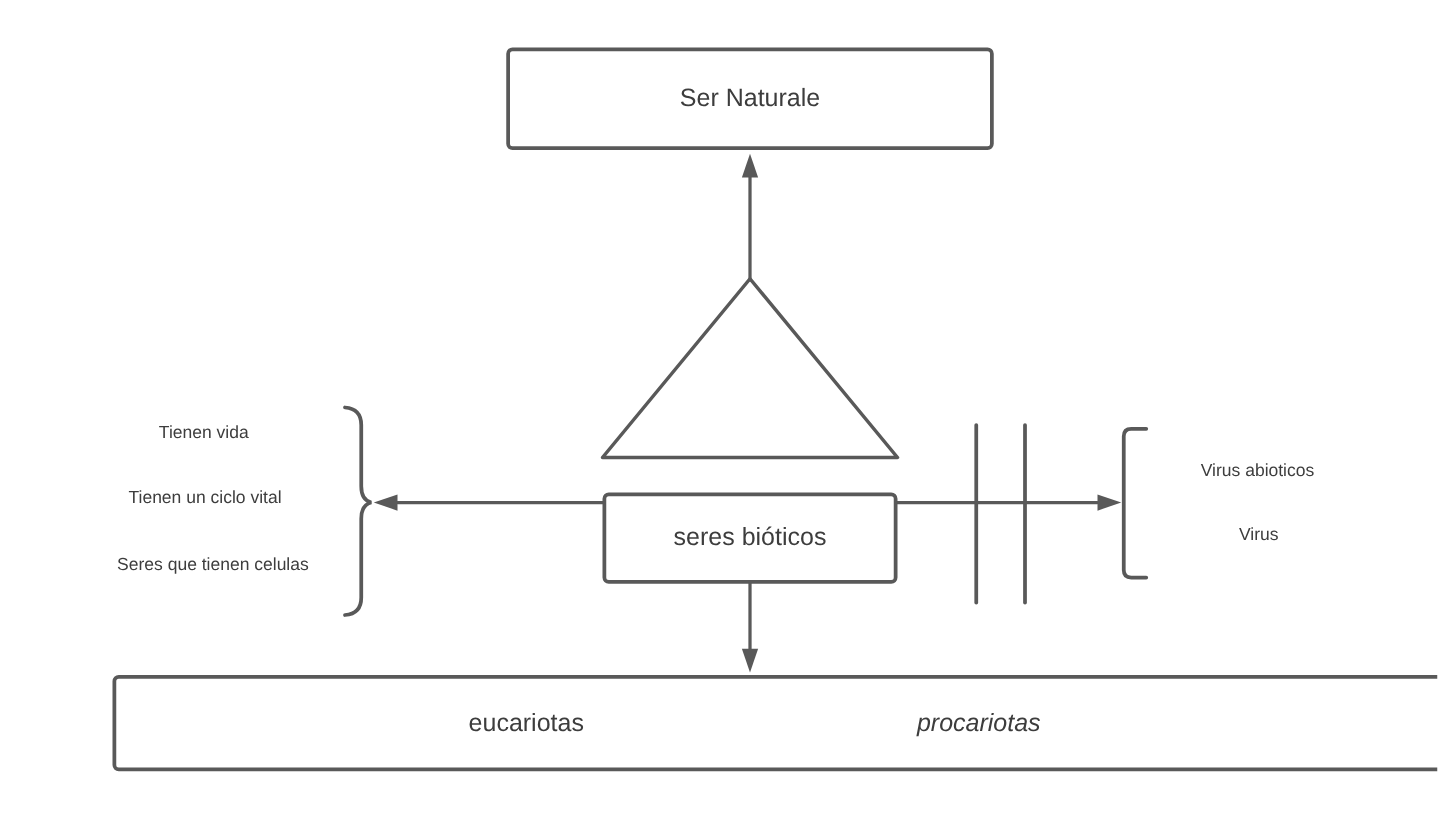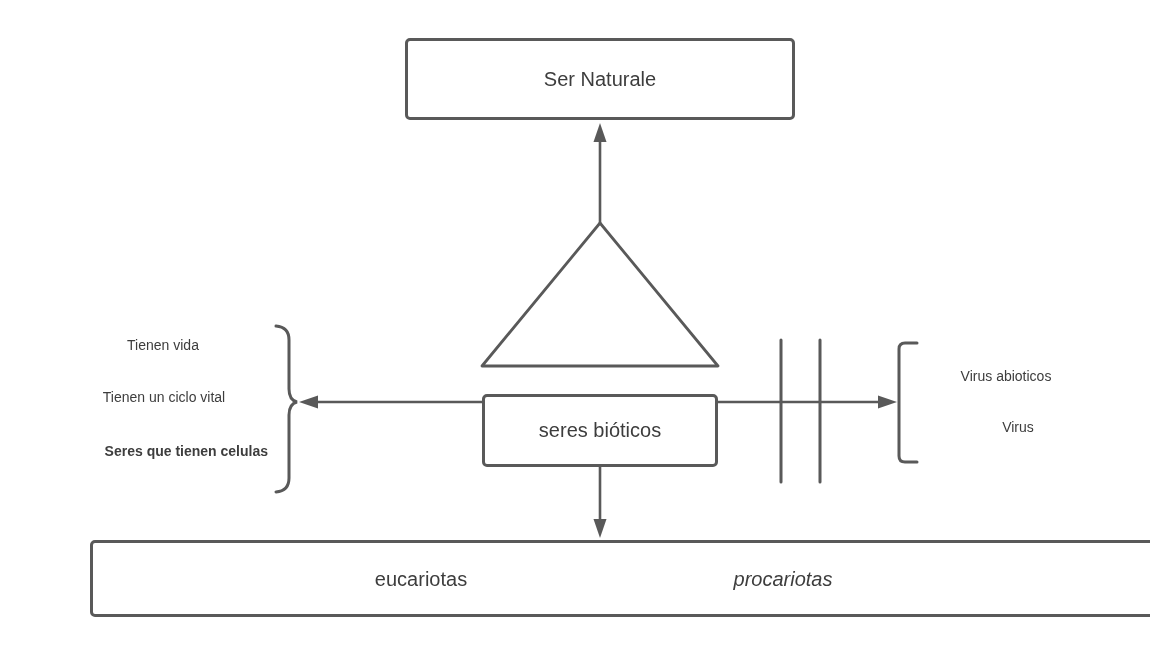--- a/index.html
+++ b/index.html
@@ -71,23 +71,23 @@
     font-size: 14px;
     line-height: 25px;
     color: var(--text);
     white-space: nowrap;
     transform: translateX(-50%);
     text-align: right;
   }
   .label-wrap { white-space: normal; width: 200px; }
   .lbl-tienen-vida  { left: 163px;  top: 333px; }
   .lbl-ciclo-vital  { left: 164px;  top: 385px; }
-  .lbl-celulas      { left: 168px;  top: 439px; font-weight: bold; }
+  .lbl-celulas      { left: 147px;  top: 439px; }
   .lbl-abioticos    { left: 1006px; top: 364px; }
-  .lbl-virus        { left: 1007px; top: 415px; margin-left: 11px; }
+  .lbl-virus        { left: 1007px; top: 415px; }
 </style>
 </head>
 <body>
 
 <div class="canvas">
 
   <svg class="wires" width="1150" height="660" viewBox="0 0 1150 660">
 
     <path class="shape" d="M 600,223 L 718,366 L 482,366 Z"></path>
 

